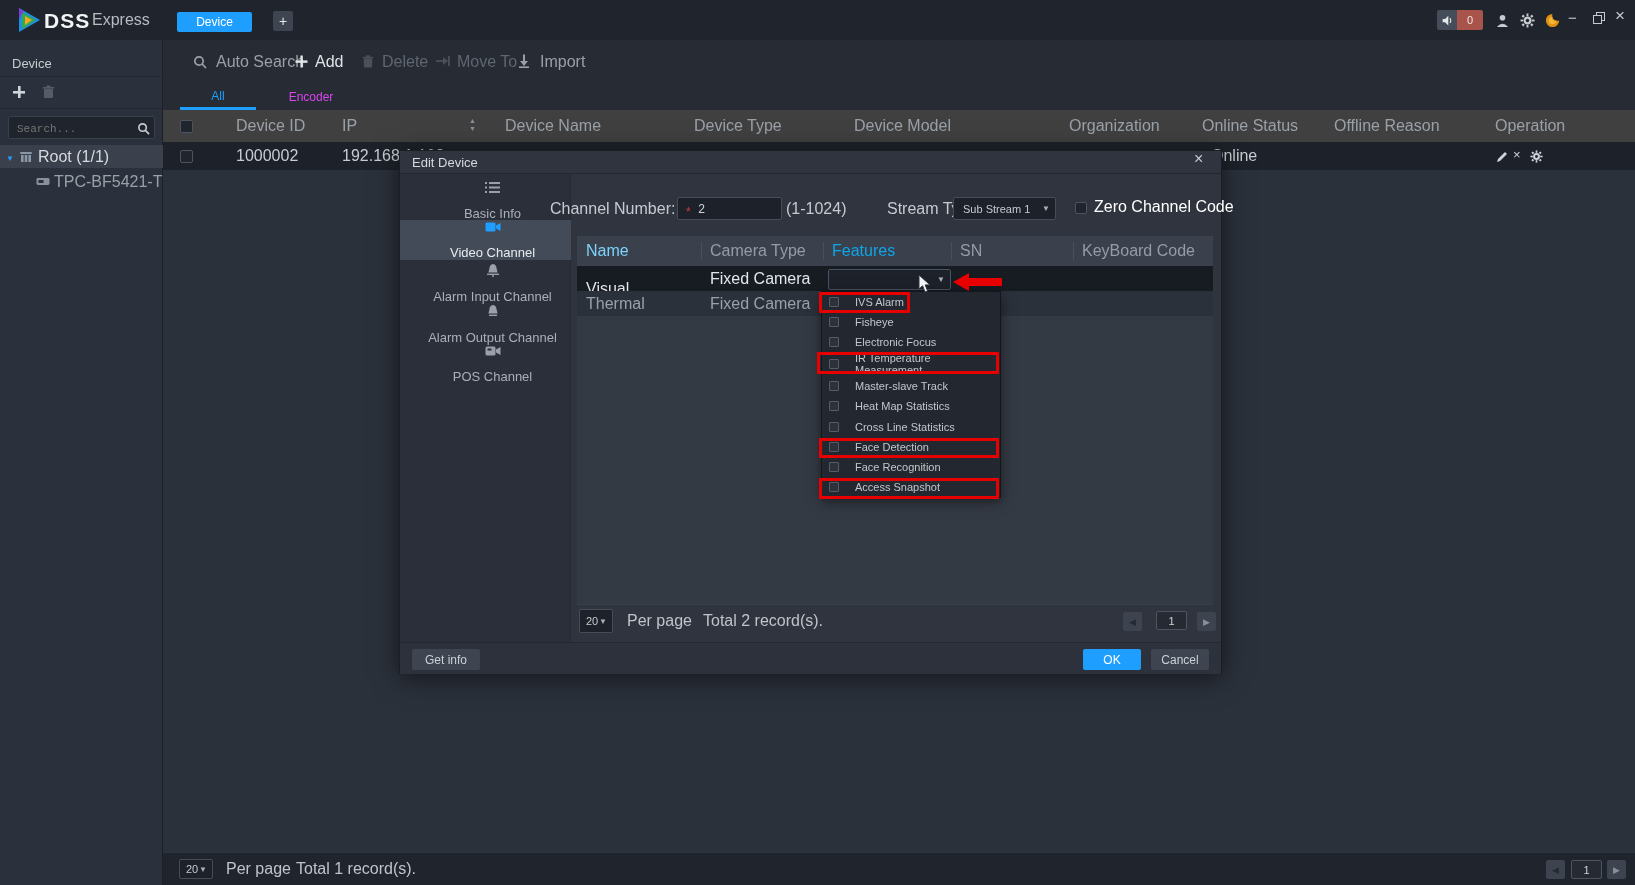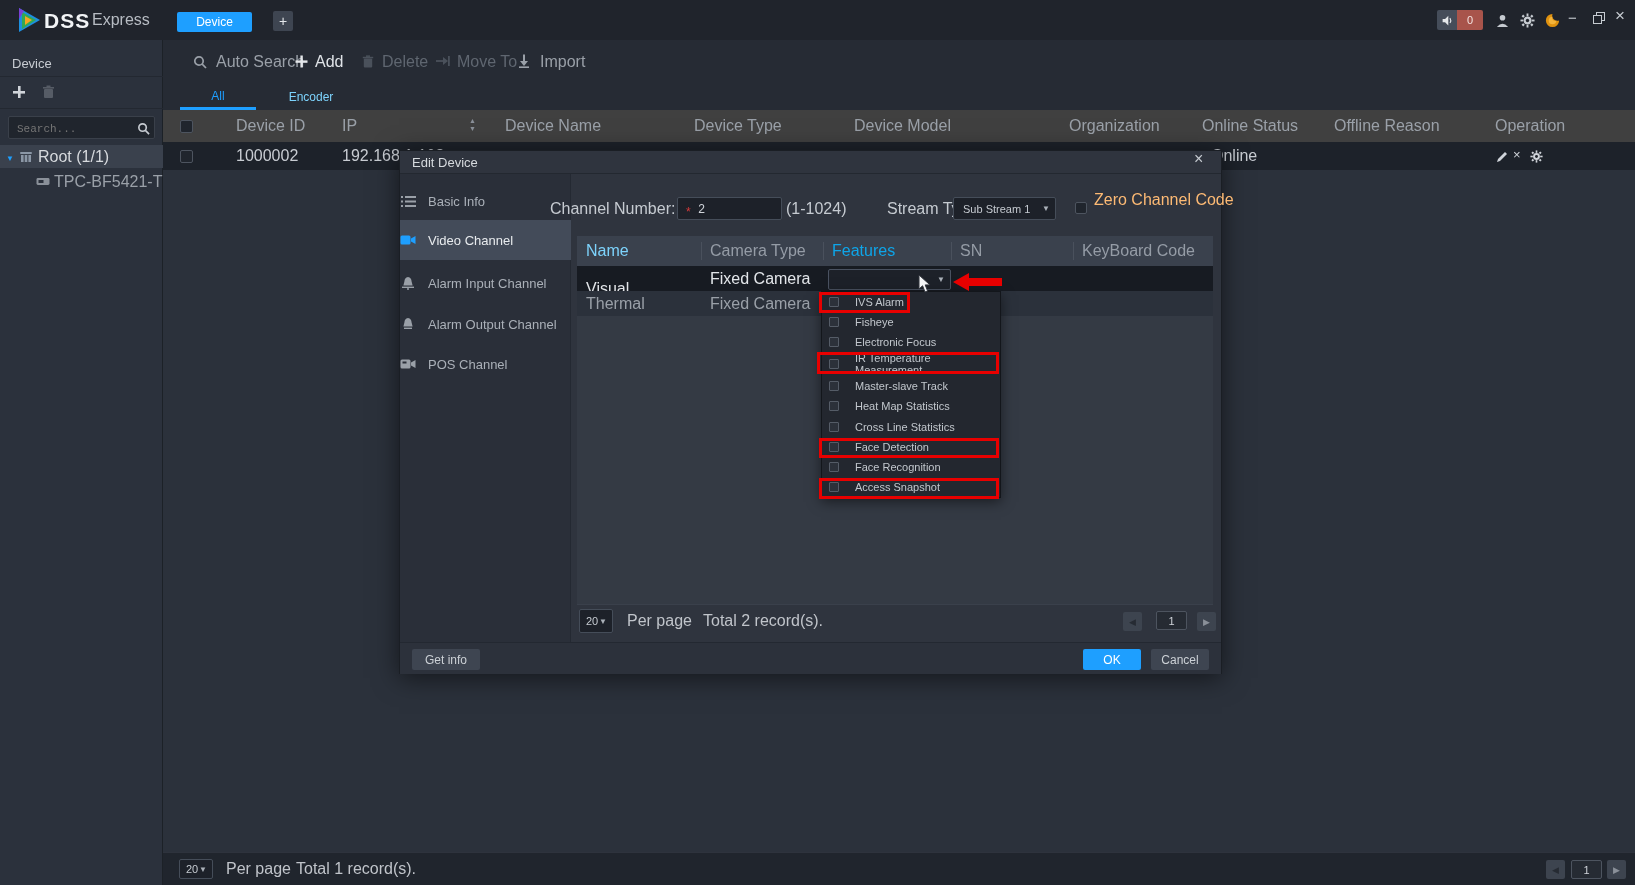--- a/index.html
+++ b/index.html
@@ -17,21 +17,21 @@
   .btn{position:absolute;display:flex;align-items:center;justify-content:center;font-size:12px;border-radius:2px;
        background:#3e4551;color:#ccd1d6;box-sizing:border-box;}
   .pgbtn{position:absolute;width:19px;height:19px;background:#3d444f;border-radius:2px;display:flex;align-items:center;justify-content:center;font-size:9px;color:#262b33;}
   .pgbtn.en{color:#8a9099;}
   .pgbox{position:absolute;width:31px;height:19px;background:#262b33;border:1px solid #4d545f;border-radius:2px;box-sizing:border-box;
          display:flex;align-items:center;justify-content:center;font-size:11px;color:#d0d4da;}
   .ic{position:absolute;display:flex;align-items:center;justify-content:center;}
   input{font-family:Liberation Mono, monospace;}
   .hl{position:absolute;border:3px solid #e80000;box-sizing:border-box;pointer-events:none;z-index:40;}
   .ditem{flex:1;display:flex;align-items:center;gap:16px;padding-left:7px;font-size:11px;color:#c2c7cd;}
-  .mitem{position:absolute;left:0;width:171px;height:40px;display:flex;align-items:center;gap:12px;box-sizing:border-box;color:#aab0b8;font-size:13px;}
+  .mitem{position:absolute;left:0;width:171px;height:40px;display:flex;align-items:center;gap:12px;padding-left:14px;box-sizing:border-box;color:#aab0b8;font-size:13px;flex-direction:column;}
 </style>
 </head>
 <body>
 
 <div class="abs" style="left:0;top:0;width:1635px;height:40px;background:#20242c;">
   <span class="ic" style="left:16px;top:7px;width:26px;height:26px;">
     <svg width="26" height="26" viewBox="0 0 26 26">
       <polygon points="3,1 3,25 24,13" fill="#1d8fe0"></polygon>
       <polygon points="6,5 6,22 20,13" fill="#34a853"></polygon>
       <polygon points="9,9 9,18 16,13" fill="#f5a623"></polygon>
@@ -178,21 +178,21 @@
         <polygon points="2,7 10,7 6,12" fill="#9aa0a8"></polygon>
         <rect x="1" y="12.4" width="10" height="1.6" fill="#9aa0a8"></rect>
       </svg>
   </span>
   <span class="t" style="left:377px;top:16px;">Import</span>
 
   <div class="abs" style="left:17px;top:44px;width:76px;height:26px;border-bottom:3px solid #1e9fff;box-sizing:border-box;display:flex;align-items:center;justify-content:center;">
     <span style="font-size:12px;color:#1e9fff;">All</span>
   </div>
   <div class="abs" style="left:110px;top:44px;width:76px;height:26px;display:flex;align-items:center;justify-content:center;">
-    <span style="font-size:12px;color:#7dd3fc;">Encoder</span>
+    <span style="font-size:12px;color:#d946ef;">Encoder</span>
   </div>
 
   <div class="abs" style="left:0;top:70px;width:1472px;height:32px;background:#404040;">
     <span class="cb" style="left:17px;top:10px;"></span>
     <span class="t" style="left:73px;top:10px;">Device ID</span>
     <span class="t" style="left:179px;top:10px;">IP</span>
     <span class="abs" style="left:306px;top:7px;display:flex;flex-direction:column;align-items:center;">
       <span style="font-size:7px;line-height:8px;color:#8a9099;">▲</span>
       <span style="font-size:7px;line-height:8px;color:#8a9099;">▼</span>
     </span>
@@ -323,21 +323,21 @@
     <span class="t" style="left:8px;top:8px;color:#d43a3a;font-size:12px;">*</span>
     <input style="position: absolute; left: 18px; top: 1px; width: 80px; height: 19px; background: transparent; border: none; outline: none; color: rgb(208, 212, 218); font-size: 12px;" value="2">
   </div>
   <div class="t" style="left:386px;top:46px;line-height:23px;color:#c6cbd1;">(1-1024)</div>
   <div class="t" style="left:487px;top:46px;line-height:23px;color:#c6cbd1;">Stream Type:</div>
   <div class="selbox" style="left:553px;top:46px;width:103px;height:23px;">
     <span style="margin-left:9px;">Sub Stream 1</span>
     <span class="car">▼</span>
   </div>
   <span class="cb" style="left:675px;top:51px;width:12px;height:12px;"></span>
-  <div class="t" style="left:694px;top:37px;line-height:23px;color:#fdba74;">Zero Channel Code</div>
+  <div class="t" style="left:694px;top:44px;line-height:23px;color:#ffffff;">Zero Channel Code</div>
 
   <div class="abs" style="left:177px;top:85px;width:636px;height:369px;background:#343a44;border-bottom:1px solid #3a404b;box-sizing:border-box;">
     <div class="abs" style="left:0;top:0;width:636px;height:30px;background:#3a414d;">
       <span class="t" style="left:9px;top:9px;color:#7dd3fc;">Name</span>
       <span class="t" style="left:133px;top:9px;color:#959ca6;">Camera Type</span>
       <span class="t" style="left:255px;top:9px;color:#0ea5e9;">Features</span>
       <span class="t" style="left:383px;top:9px;color:#959ca6;">SN</span>
       <span class="t" style="left:505px;top:9px;color:#959ca6;">KeyBoard Code</span>
       <span class="abs" style="left:124px;top:6px;width:1px;height:18px;background:#4a515d;"></span>
       <span class="abs" style="left:246px;top:6px;width:1px;height:18px;background:#4a515d;"></span>

